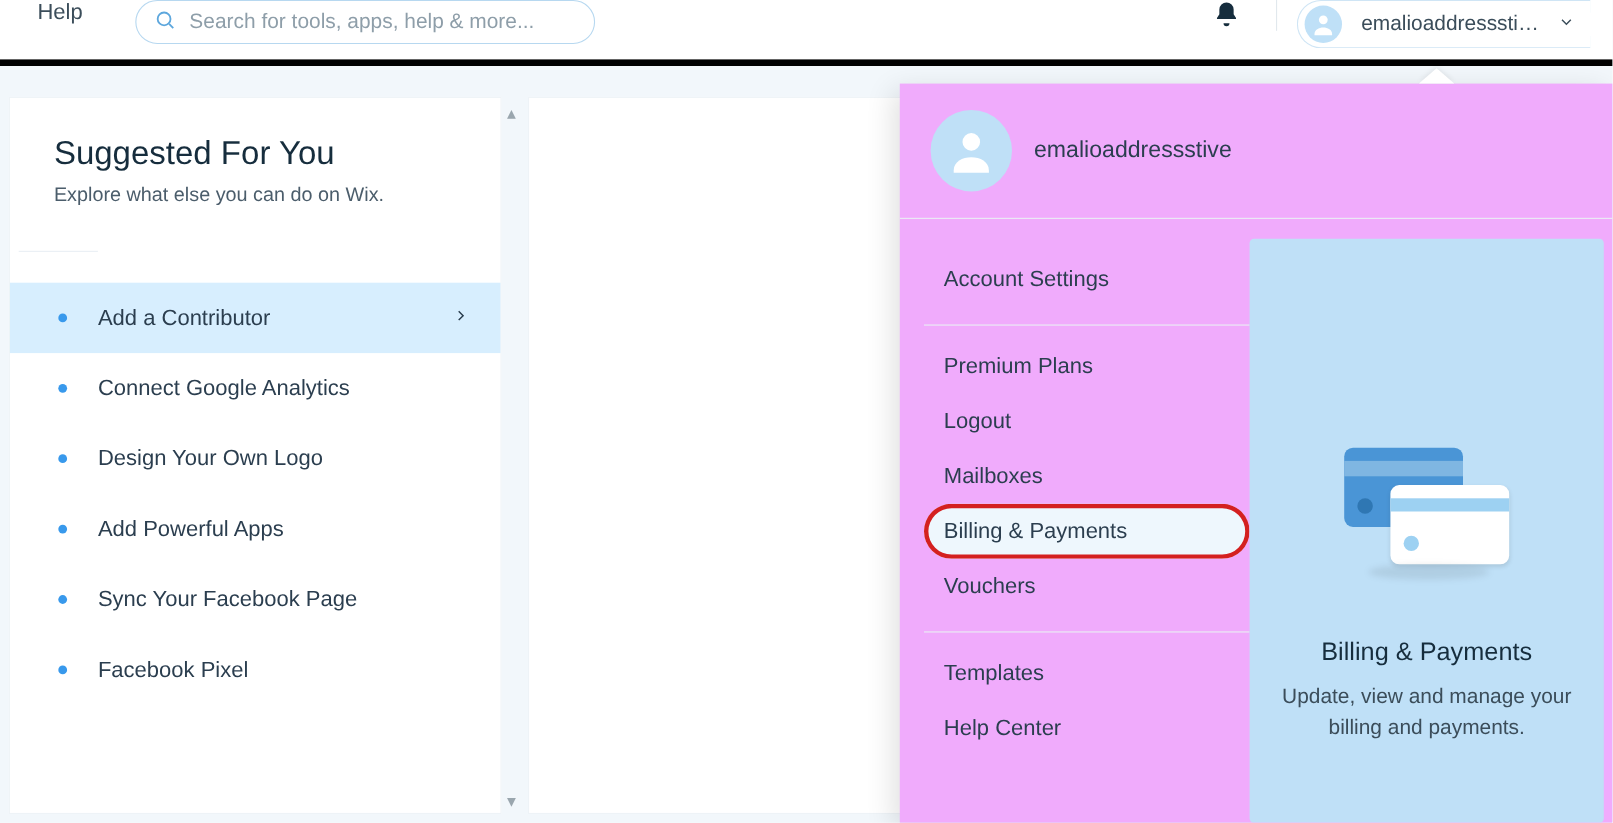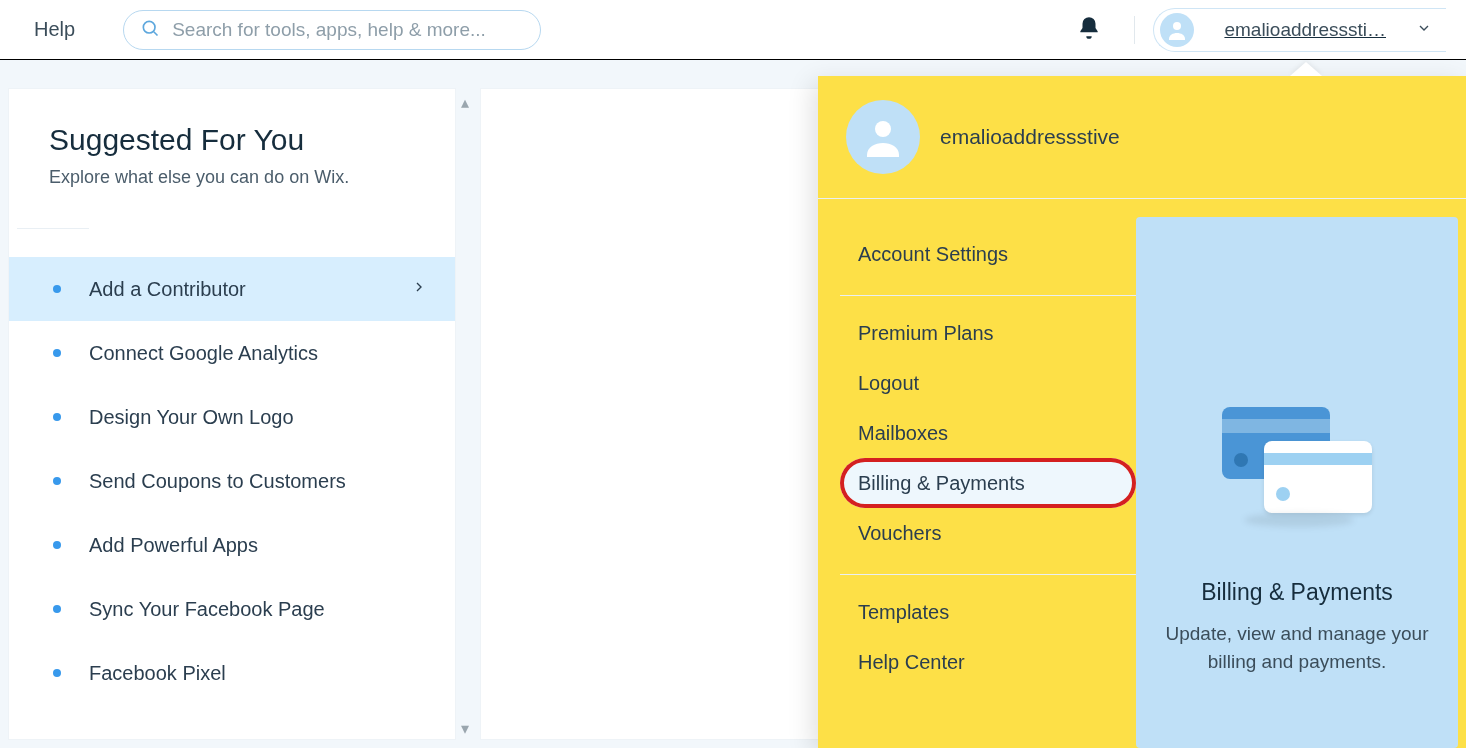--- a/index.html
+++ b/index.html
@@ -10,23 +10,23 @@
     width: 1466px;
     height: 748px;
     overflow: hidden;
     position: relative;
   }
 
   
   .topbar {
     height: 60px;
     background: #fff;
-    border-bottom: 1px solid #000000;
-    display: flex;
-    align-items: center;
+    border-bottom: 6px solid #000000;
+    display: flex;
+    align-items: flex-start;
     padding: 0 20px 0 34px;
   }
   .help-link {
     font-size: 20px;
     color: #3b4d5a;
     margin-right: 48px;
   }
   .search-wrap {
     height: 40px;
     width: 418px;
@@ -48,29 +48,28 @@
   }
   .search-input::placeholder { color: #8e9ea9; }
 
   .topbar-spacer { flex: 1; }
   .bell { color: #162d3d; margin-right: 32px; }
   .vsep { width: 1px; height: 28px; background: #e1e8ed; margin-right: 18px; }
 
   .profile-chip {
     display: flex;
     align-items: center;
-    gap: 30px;
+    gap: 17px;
     border: 1px solid #cfe5f5;
     border-radius: 30px;
     padding: 4px 14px 4px 6px;
     height: 44px;
     border-right: none;
     border-top-right-radius: 0;
     border-bottom-right-radius: 0;
-    text-decoration: underline;
   }
   .avatar-small {
     width: 34px; height: 34px; border-radius: 50%;
     background: #bfe0f7;
     display: flex; align-items: center; justify-content: center;
   }
   .profile-chip .name {
     font-size: 19px;
     color: #3b4d5a;
     max-width: 180px;
@@ -194,21 +193,21 @@
     cursor: pointer;
   }
 
   
   .popover {
     position: absolute;
     top: 76px;
     right: 0;
     width: 648px;
     height: 672px;
-    background: #fde047;
+    background: #f0abfc;
     box-shadow: -6px 6px 24px rgba(0,0,0,.12);
     display: flex;
     flex-direction: column;
   }
   .popover::before {
     content: "";
     position: absolute;
     top: -14px;
     right: 144px;
     width: 0; height: 0;
@@ -395,24 +394,20 @@
               <polyline points="9 6 15 12 9 18"></polyline>
             </svg></span>
         </div>
         <div class="sugg-item">
           <span class="bullet"></span>
           <span class="label">Connect Google Analytics</span>
         </div>
         <div class="sugg-item">
           <span class="bullet"></span>
           <span class="label">Design Your Own Logo</span>
-        </div>
-        <div class="sugg-item">
-          <span class="bullet"></span>
-          <span class="label">Send Coupons to Customers</span>
         </div>
         <div class="sugg-item">
           <span class="bullet"></span>
           <span class="label">Add Powerful Apps</span>
         </div>
         <div class="sugg-item">
           <span class="bullet"></span>
           <span class="label">Sync Your Facebook Page</span>
         </div>
         <div class="sugg-item">

